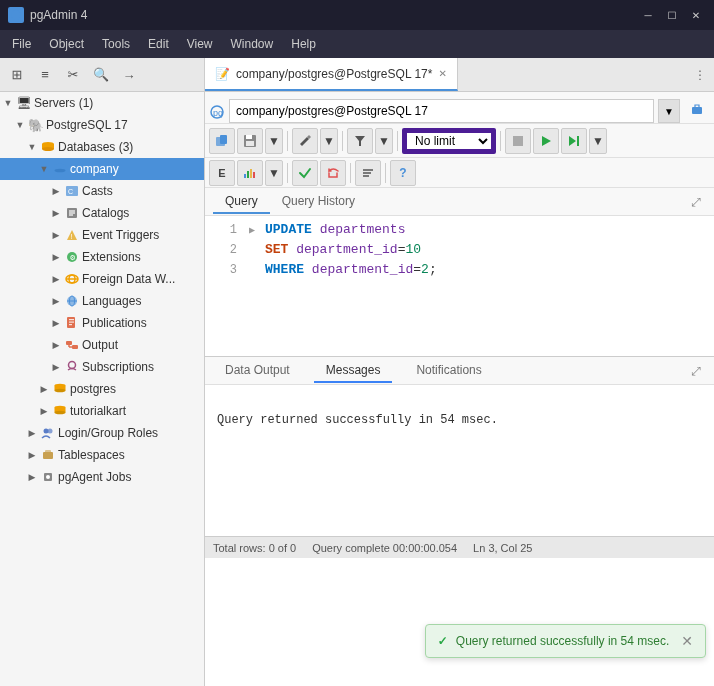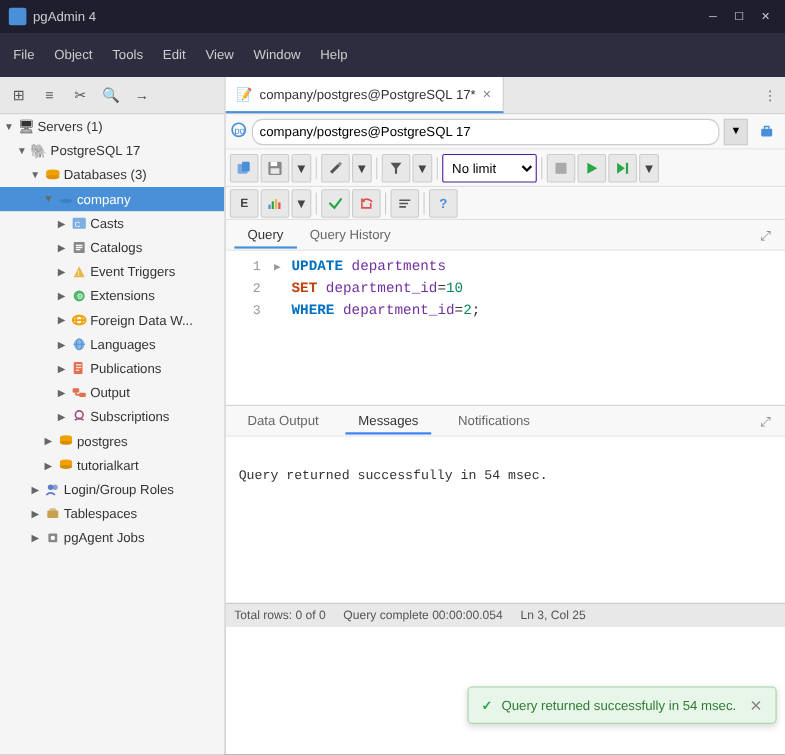--- a/index.html
+++ b/index.html
@@ -20,21 +20,21 @@
     .title-bar-left { display: flex; align-items: center; gap: 6px; }
     .title-bar-icon { width: 16px; height: 16px; background: #4a90d9; border-radius: 2px; display: flex; align-items: center; justify-content: center; }
     .title-bar-title { font-size: 12px; color: #ccc; }
     .title-bar-controls { display: flex; gap: 4px; }
     .title-bar-btn { width: 20px; height: 20px; background: transparent; border: none; color: #ccc; cursor: pointer; display: flex; align-items: center; justify-content: center; font-size: 10px; }
 
     
     .menu-bar {
       background: #2d2d3f;
       color: #ccc;
-      height: 40px;
+      height: 28px;
       display: flex;
       align-items: center;
       padding: 0 4px;
       gap: 2px;
     }
     .menu-item {
       padding: 2px 8px;
       cursor: pointer;
       border-radius: 2px;
       font-size: 12px;
@@ -146,34 +146,34 @@
       justify-content: center;
       cursor: pointer;
       color: #666;
     }
 
     
     .connection-bar {
       background: #f8f8f8;
       height: 32px;
       display: flex;
-      align-items: center;
+      align-items: flex-end;
       padding: 0 4px;
       gap: 4px;
       border-bottom: 1px solid #e0e0e0;
     }
     .conn-icon { font-size: 14px; color: #4a90d9; }
     .conn-input {
       flex: 1;
       height: 24px;
       border: 1px solid #ccc;
       padding: 0 6px;
       font-size: 12px;
       background: #fff;
-      border-radius: 10px;
+      border-radius: 0;
     }
     .conn-dropdown-btn {
       width: 22px; height: 24px;
       background: #e0e0e0;
       border: 1px solid #ccc;
       cursor: pointer;
       display: flex; align-items: center; justify-content: center;
       font-size: 10px;
     }
     .conn-action-btn {
@@ -203,21 +203,21 @@
       border: 1px solid #ccc;
       border-radius: 2px;
       cursor: pointer;
       display: flex; align-items: center; justify-content: center;
       font-size: 12px; color: #444;
       padding: 0 4px;
     }
     .qtool-separator { width: 1px; height: 20px; background: #ccc; margin: 0 2px; }
     .qtool-select {
       height: 26px;
-      border: 1px solid #4c1d95;
+      border: 5px solid #4c1d95;
       background: #fff;
       font-size: 12px;
       padding: 0 4px;
       border-radius: 2px;
       cursor: pointer;
     }
 
     
     .query-subtoolbar {
       background: #f8f8f8;

